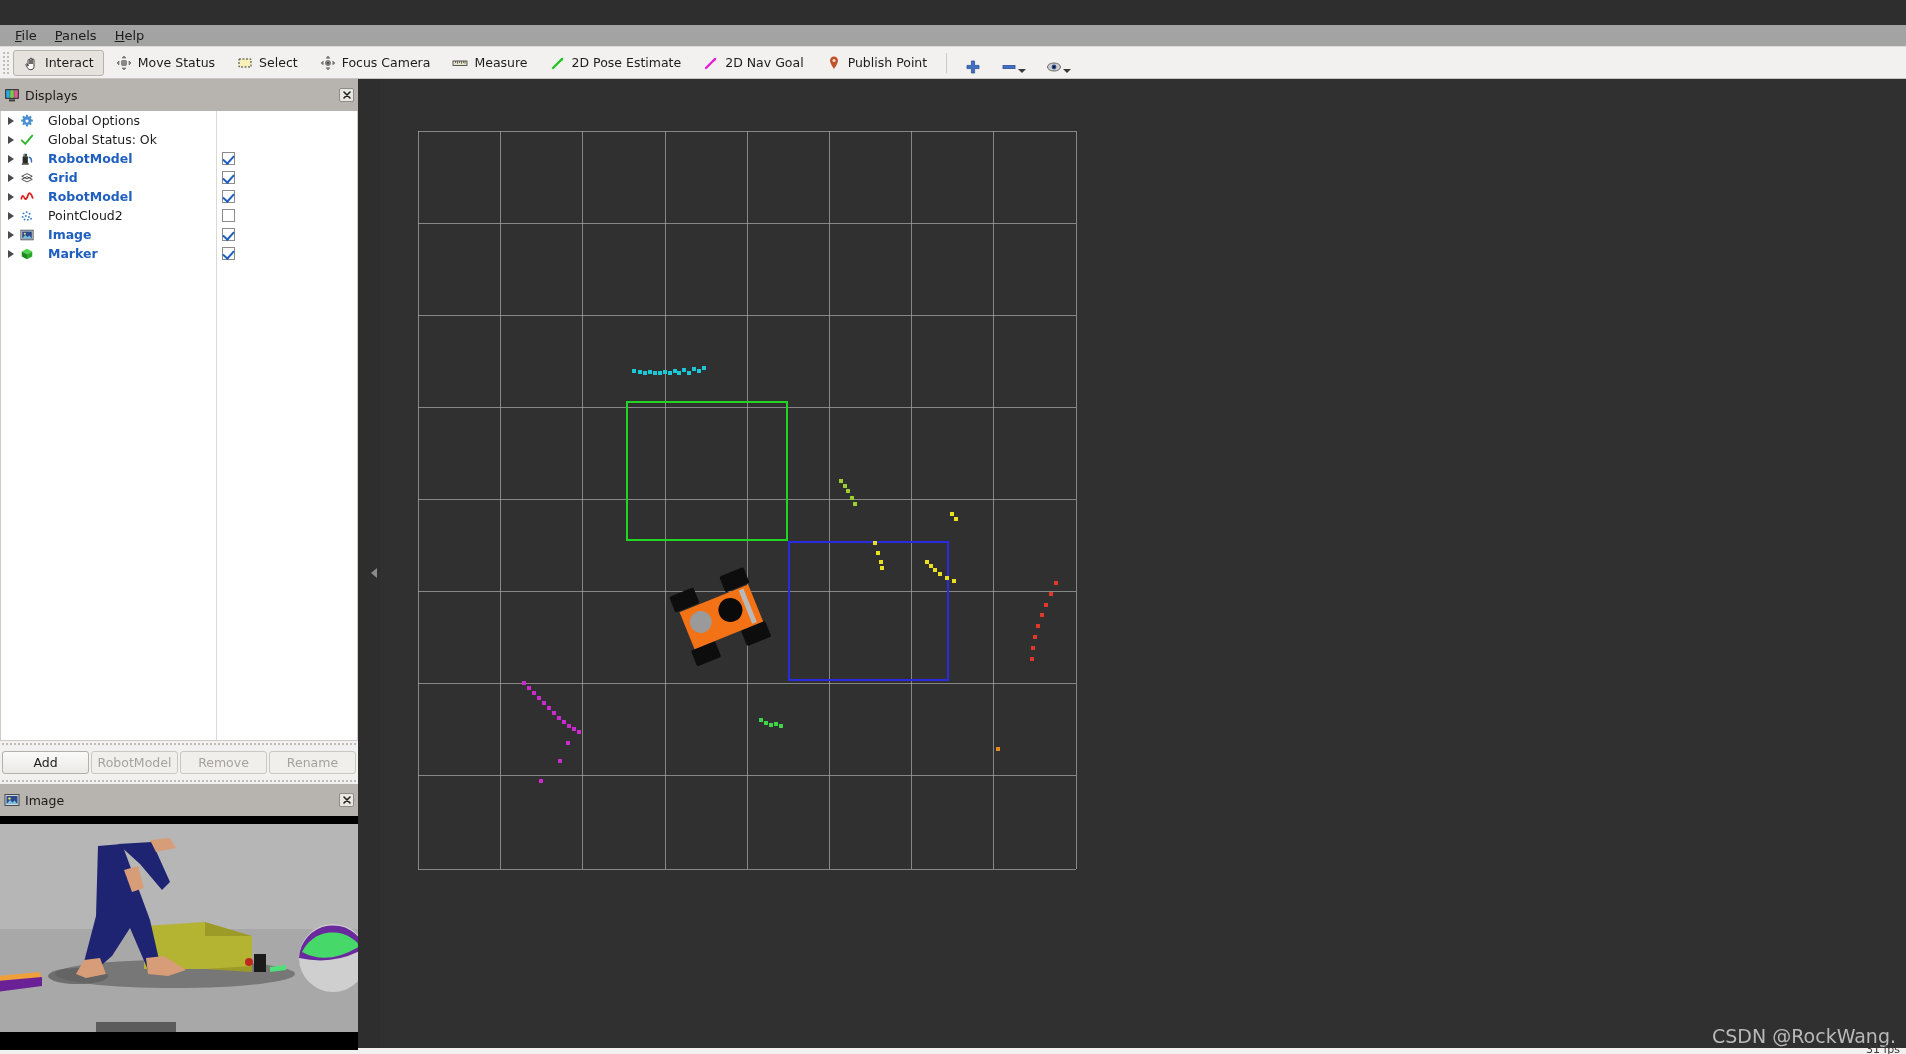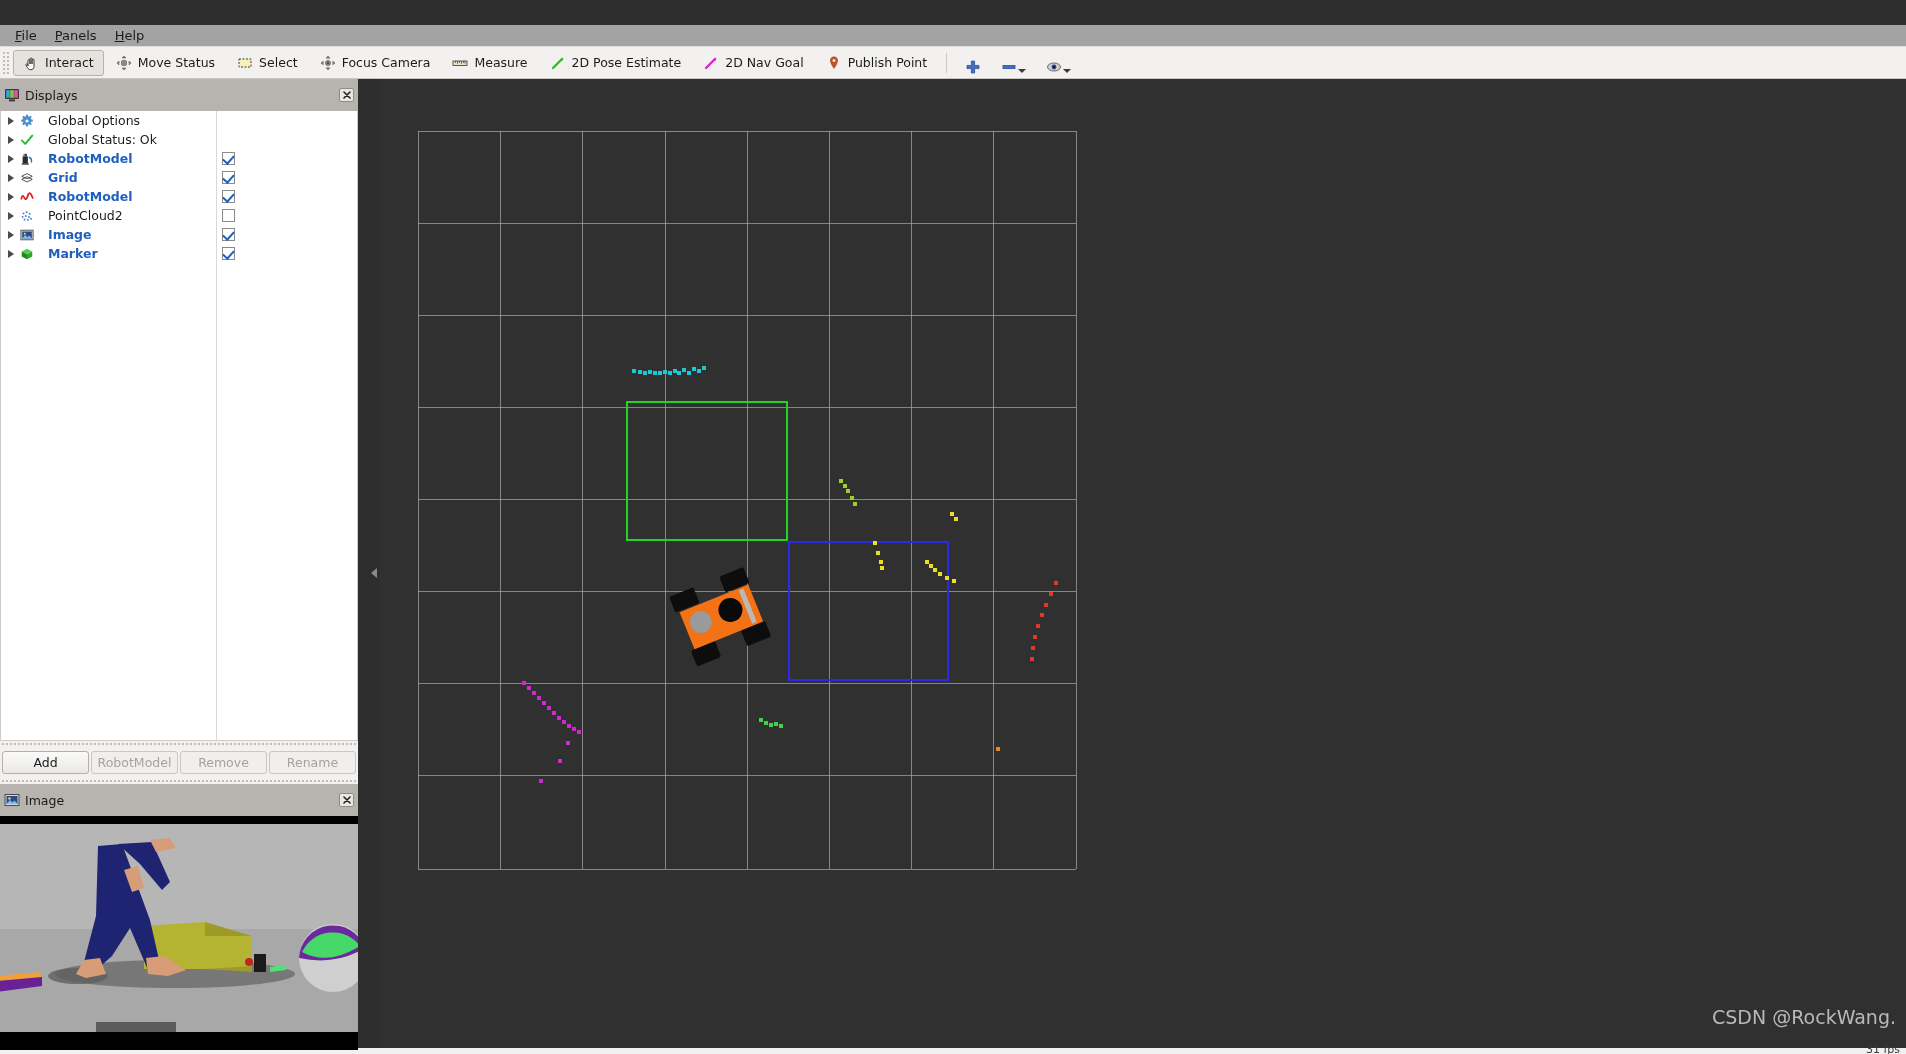--- a/index.html
+++ b/index.html
@@ -167,21 +167,21 @@
   .pt { position: absolute; width: 4px; height: 4px; }
   .collapse-handle {
     position: absolute; left: 368px; top: 560px; width: 12px; height: 26px;
     display: flex; align-items: center; justify-content: center;
   }
   .collapse-handle i {
     width: 0; height: 0; border-top: 5px solid transparent;
     border-bottom: 5px solid transparent; border-right: 6px solid #8a8a8a;
   }
   .watermark {
-    position: absolute; right: 10px; bottom: 26px;
+    position: absolute; right: 10px; bottom: 7px;
     color: #b9b9b9; font-size: 19px;
     font-family: "DejaVu Sans", sans-serif;
   }
   .statusbar {
     position: absolute; left: 358px; right: 0; bottom: 0; height: 6px;
     background: #f2f1f0;
   }
   .fps {
     position: absolute; right: 6px; bottom: -2px;
     font-size: 11px; color: #3a3a3a;

